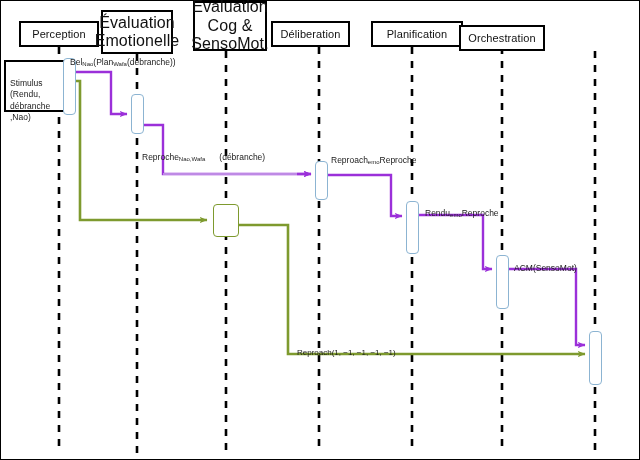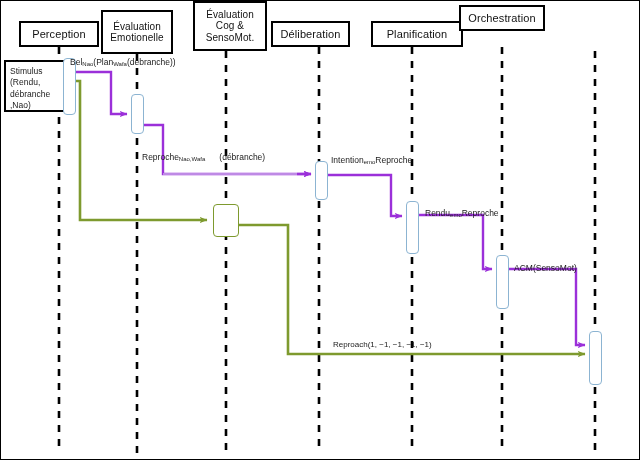--- a/index.html
+++ b/index.html
@@ -24,32 +24,32 @@
     background:#fff;
     box-sizing:border-box;
     display:flex;align-items:center;justify-content:center;
     text-align:center;
     font-size:11px;
     color:#111;
     line-height:1.15;
     letter-spacing:.1px;
     z-index:6;
   }
-  .actor.two{font-size:10px;}
+  .actor.two{font-size:16px;}
 
   
   .note{
     position:absolute;
     border:2px solid #000;
     background:#fff;
     box-sizing:border-box;
     font-size:8.5px;
     color:#222;
     line-height:1.35;
-    padding:4px 4px 2px 4px;
+    padding:16px 4px 2px 4px;
     z-index:5;
   }
 
   
   .activation{
     position:absolute;
     background:#ffffff;
     border:1.6px solid #8CB4D2;
     border-radius:4px;
     box-sizing:border-box;
@@ -135,21 +135,21 @@
   </div>
 
   <div class="actor" style="left:270px;top:20px;width:79px;height:26px;">
     <span>Déliberation</span>
   </div>
 
   <div class="actor" style="left:370px;top:20px;width:92px;height:26px;">
     <span>Planification</span>
   </div>
 
-  <div class="actor" style="left:458px;top:4px;width:86px;height:26px;">
+  <div class="actor" style="left:458px;top:24px;width:86px;height:26px;">
     <span>Orchestration</span>
   </div>
 
 
   <div class="note" style="left:3px;top:59px;width:64px;height:52px;">
     <div>Stimulus</div>
     <div>(Rendu,</div>
     <div>débranche</div>
     <div>,Nao)</div>
   </div>
@@ -164,28 +164,28 @@
 
   <div class="lbl" style="left:69px;top:57px;">
     <span>Bel</span><sub>Nao</sub><span>(Plan</span><sub>Wafa</sub><span>(débranche))</span>
   </div>
 
   <div class="lbl" style="left:141px;top:152px;">
     <span>Reproche</span><sub>Nao,Wafa</sub><span style="padding-left:14px;">(débranche)</span>
   </div>
 
   <div class="lbl" style="left:330px;top:155px;">
-    <span>Intention</span><sub>emo</sub><span>Reproche</span>
+    <span>Reproach</span><sub>emo</sub><span>Reproche</span>
   </div>
 
   <div class="lbl" style="left:424px;top:208px;">
     <span>Rendu</span><sub>emo</sub><span>Reproche</span>
   </div>
 
   <div class="lbl" style="left:513px;top:263px;">
     <span>ACM(SensoMot)</span>
   </div>
 
-  <div class="lbl tiny" style="left:296px;top:340px;margin-left:36px;">
+  <div class="lbl tiny" style="left:296px;top:348px;">
     <span>Reproach(1, −1, −1, −1, −1)</span>
   </div>
 
 </div>
 
 </body></html>

